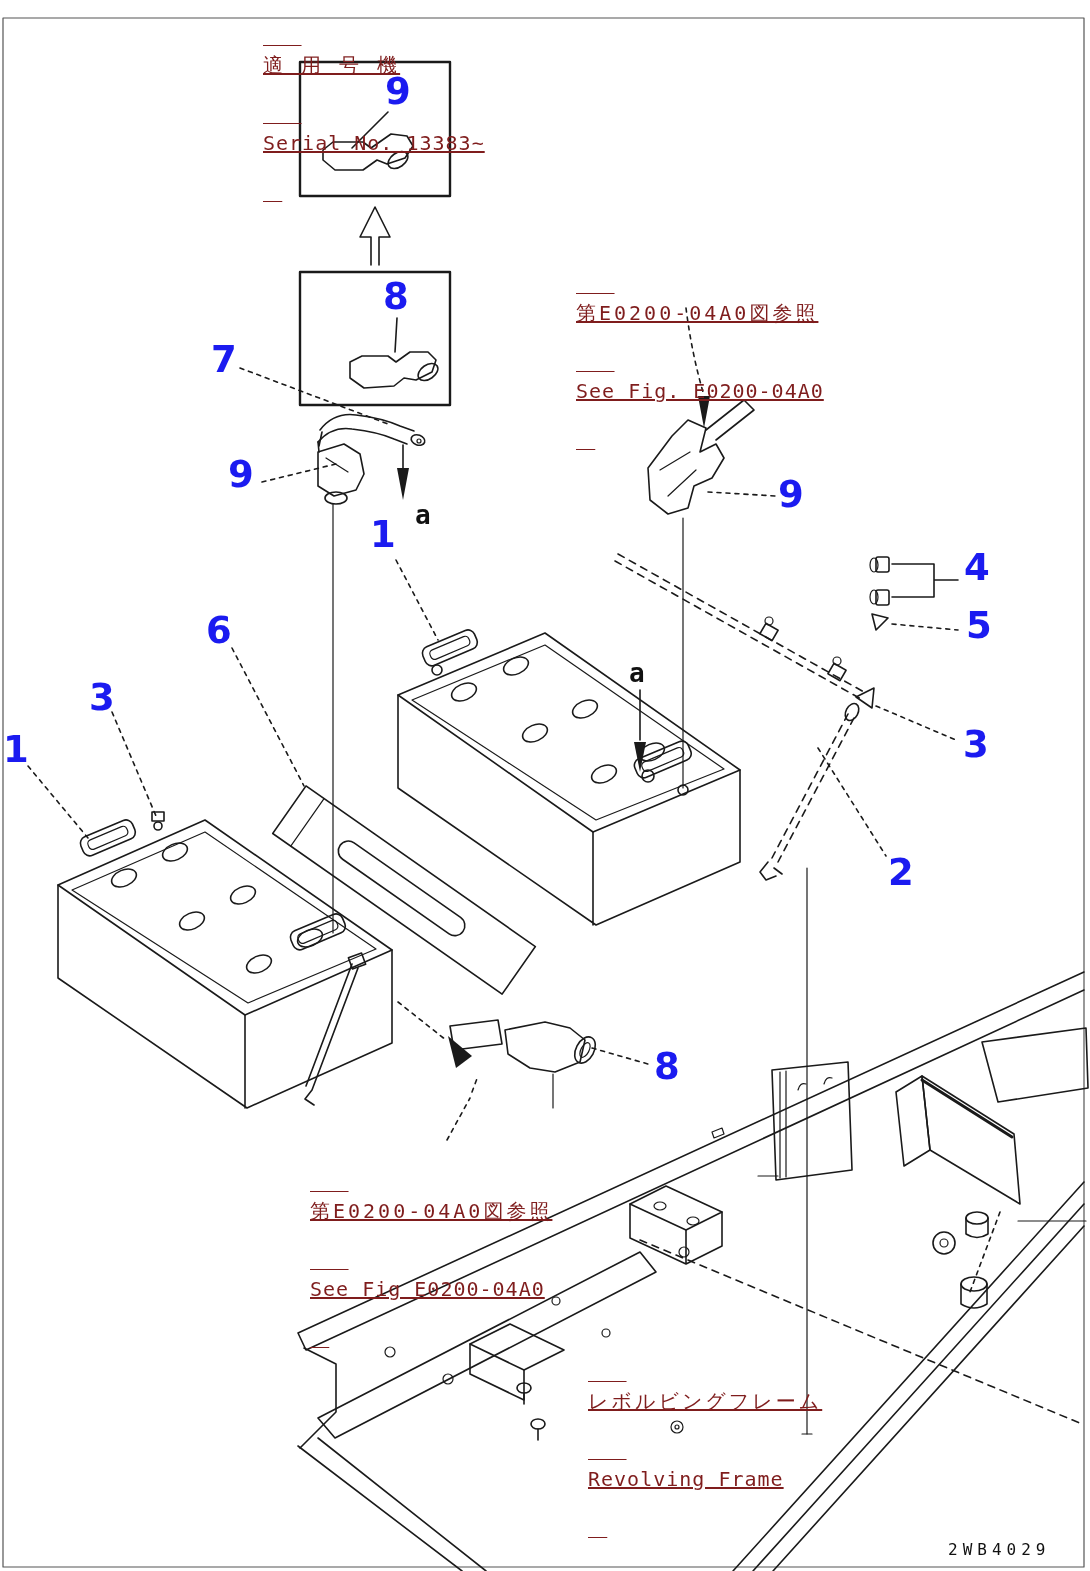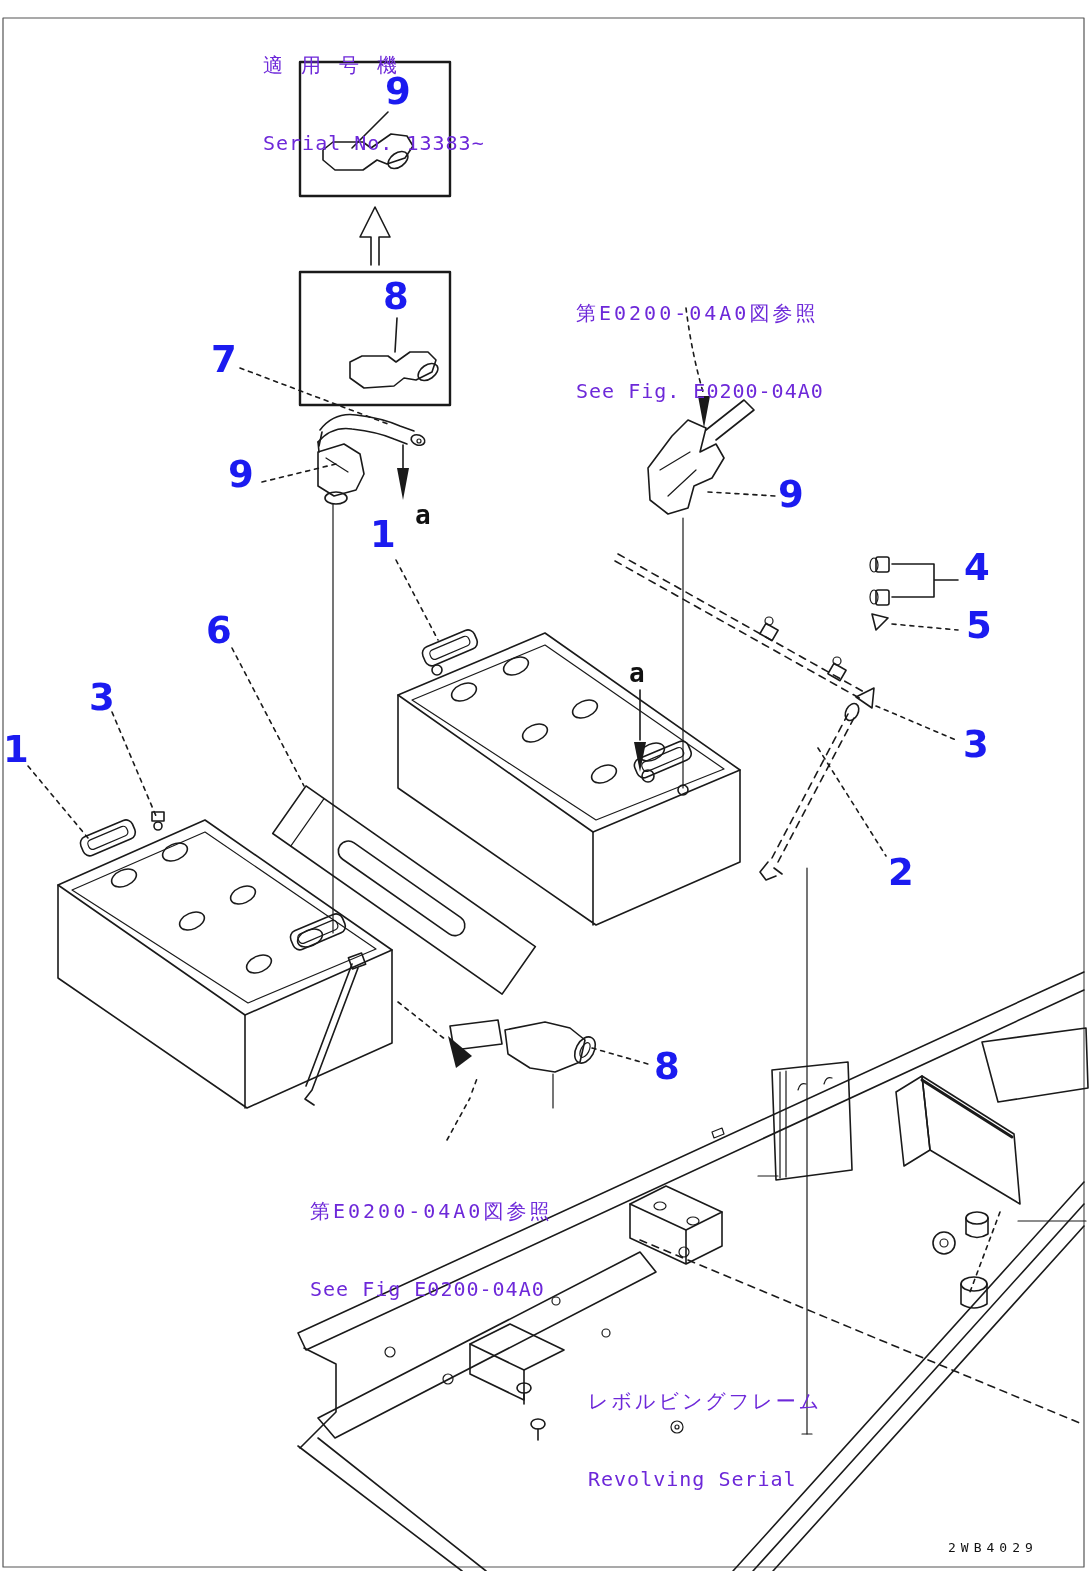--- a/index.html
+++ b/index.html
@@ -6,27 +6,27 @@
   #page{position:relative;width:1090px;height:1571px;background:#ffffff;overflow:hidden;
         font-family:"DejaVu Sans Mono",monospace;}
   #art{position:absolute;left:0;top:0;color:#1a1a1a;}
   .ln{stroke:currentColor;fill:none;stroke-width:1.6;stroke-linecap:round;stroke-linejoin:round;}
   .thin{stroke-width:1.2;}
   .bold{stroke-width:3;}
   .box{stroke-width:2.4;}
   .fl{fill:currentColor;stroke:none;}
   .dash{stroke-dasharray:7 6;}
   .dash2{stroke-dasharray:4 5;}
-  .note{position:absolute;color:#6d28d9;white-space:pre;line-height:26px;}
+  .note{position:absolute;color:#7f1d1d;white-space:pre;line-height:26px;text-decoration:underline;}
   .jp{font-size:20px;letter-spacing:3px;}
   .en{font-size:20px;letter-spacing:1px;}
   .callout{position:absolute;font-family:"DejaVu Sans",sans-serif;font-weight:bold;
            font-size:37px;line-height:1;}
   .conn{position:absolute;font-size:26px;font-weight:bold;color:#111;line-height:1;}
-  .dwg{position:absolute;font-size:13px;letter-spacing:5px;color:#111;}
+  .dwg{position:absolute;font-size:16px;letter-spacing:5px;color:#111;}
 </style>
 </head>
 <body>
 
 <div id="page">
 
   <svg id="art" width="1090" height="1571" viewBox="0 0 1090 1571">
 
     <rect x="3" y="18" width="1081" height="1549" class="ln thin" style="stroke:#555"></rect>
 
@@ -240,21 +240,21 @@
     <div class="en">See Fig. E0200-04A0</div>
   </div>
 
   <div class="note" style="left:310px;top:1146px">
     <div class="jp">第E0200-04A0図参照</div>
     <div class="en">See Fig E0200-04A0</div>
   </div>
 
   <div class="note" style="left:588px;top:1336px">
     <div class="jp">レボルビングフレーム</div>
-    <div class="en">Revolving Serial</div>
+    <div class="en">Revolving Frame</div>
   </div>
 
   <div class="dwg" style="left:948px;top:1540px">2WB4029</div>
 
   <div>
       <div class="callout" style="left: 385px; top: 73px; color: rgb(27, 27, 240);">9</div>
       <div class="callout" style="left: 383px; top: 278px; color: rgb(27, 27, 240);">8</div>
       <div class="callout" style="left: 211px; top: 341px; color: rgb(27, 27, 240);">7</div>
       <div class="callout" style="left: 228px; top: 456px; color: rgb(27, 27, 240);">9</div>
       <div class="callout" style="left: 370px; top: 516px; color: rgb(27, 27, 240);">1</div>

